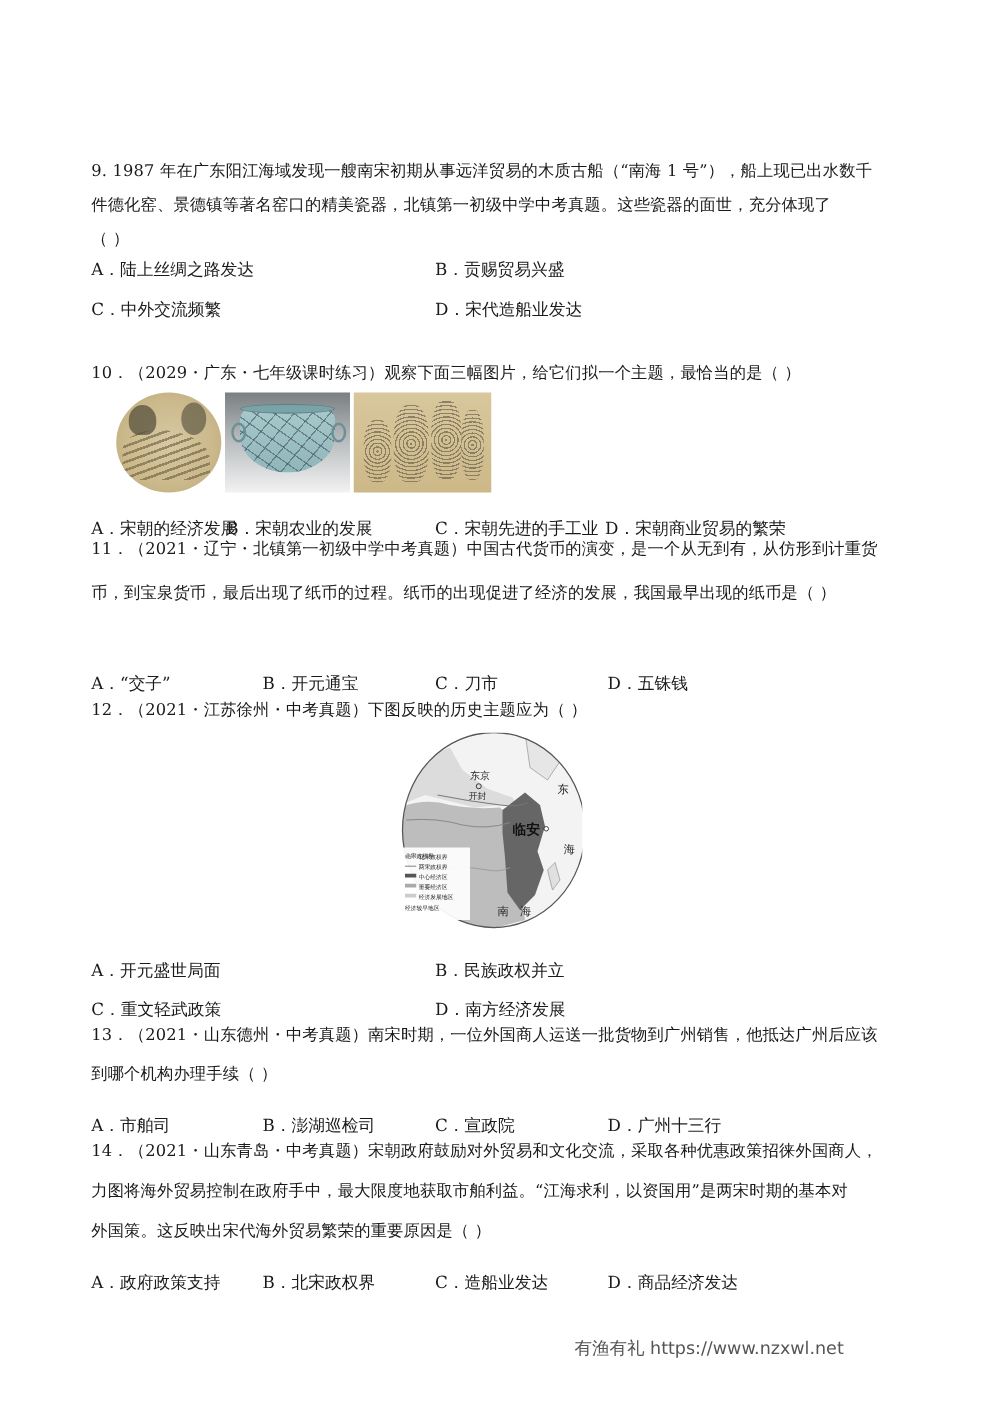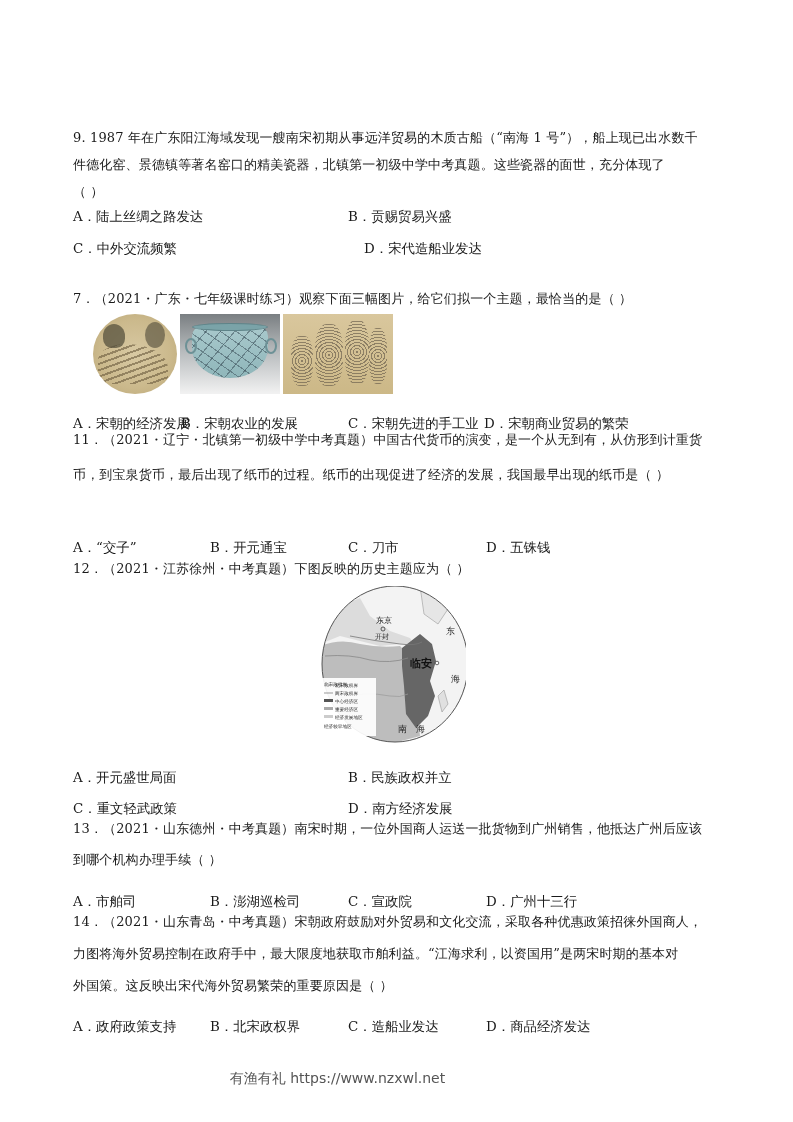--- a/index.html
+++ b/index.html
@@ -8,21 +8,21 @@
       font-family: "DejaVu Serif", "Liberation Serif", serif;
       color: #1a1a1a;
     }
     .line {
       position: absolute; left: 73px; white-space: nowrap;
       font-size: 13px; line-height: 18px; letter-spacing: 0.15px;
     }
     .opt { position: absolute; white-space: nowrap; font-size: 13.4px; line-height: 18px; margin-top: 11px; }
     .photo { position: absolute; overflow: hidden; text-decoration: underline; }
     .footer {
-      position: absolute; left: 0; width: 675px; top: 1070px; text-align: center;
+      position: absolute; left: 0; width: 675px; top: 1070px; text-align: right;
       font-family: "DejaVu Sans", "Liberation Sans", sans-serif;
       font-size: 14px; color: #555555;
     }
     
     #img-painting {
       left: 93px; top: 314px; width: 84px; height: 80px; border-radius: 50% / 50%;
       background: radial-gradient(ellipse at 50% 50%, #d8c9a3 0%, #cbb98c 60%, #b9a575 100%);
     }
     #img-painting .hill1 { position:absolute; left:5px; top:30px; width:70px; height:40px;
       background: repeating-linear-gradient(160deg, #6b5b3e 0 2px, transparent 2px 6px); opacity:.6; border-radius: 40% 60% 0 0; }
@@ -50,25 +50,25 @@
 </head>
 <body>
 
 <div>
   <div class="line" style="top:129px">9.  1987 年在广东阳江海域发现一艘南宋初期从事远洋贸易的木质古船（“南海 1 号”），船上现已出水数千</div>
   <div class="line" style="top:156px">件德化窑、景德镇等著名窑口的精美瓷器，北镇第一初级中学中考真题。这些瓷器的面世，充分体现了</div>
   <div class="line" style="top:183px">（        ）</div>
   <div class="opt" style="left:73px;top:197px">A．陆上丝绸之路发达</div>
   <div class="opt" style="left:348px;top:197px">B．贡赐贸易兴盛</div>
   <div class="opt" style="left:73px;top:229px">C．中外交流频繁</div>
-  <div class="opt" style="left:364px;top:229px">D．宋代造船业发达</div>
+  <div class="opt" style="left:348px;top:229px">D．宋代造船业发达</div>
 </div>
 
 <div>
-  <div class="line" style="top:290px">7．（2021・广东・七年级课时练习）观察下面三幅图片，给它们拟一个主题，最恰当的是（        ）</div>
+  <div class="line" style="top:290px">10．（2029・广东・七年级课时练习）观察下面三幅图片，给它们拟一个主题，最恰当的是（        ）</div>
   <div class="photo" id="img-painting">
     <div class="hill1"></div>
       <div class="tree"></div>
       <div class="tree2"></div>
   </div>
   <div class="photo" id="img-bowl">
     <div class="bowl"></div>
       <div class="rim"></div>
       <div class="h1"></div>
       <div class="h2"></div>

